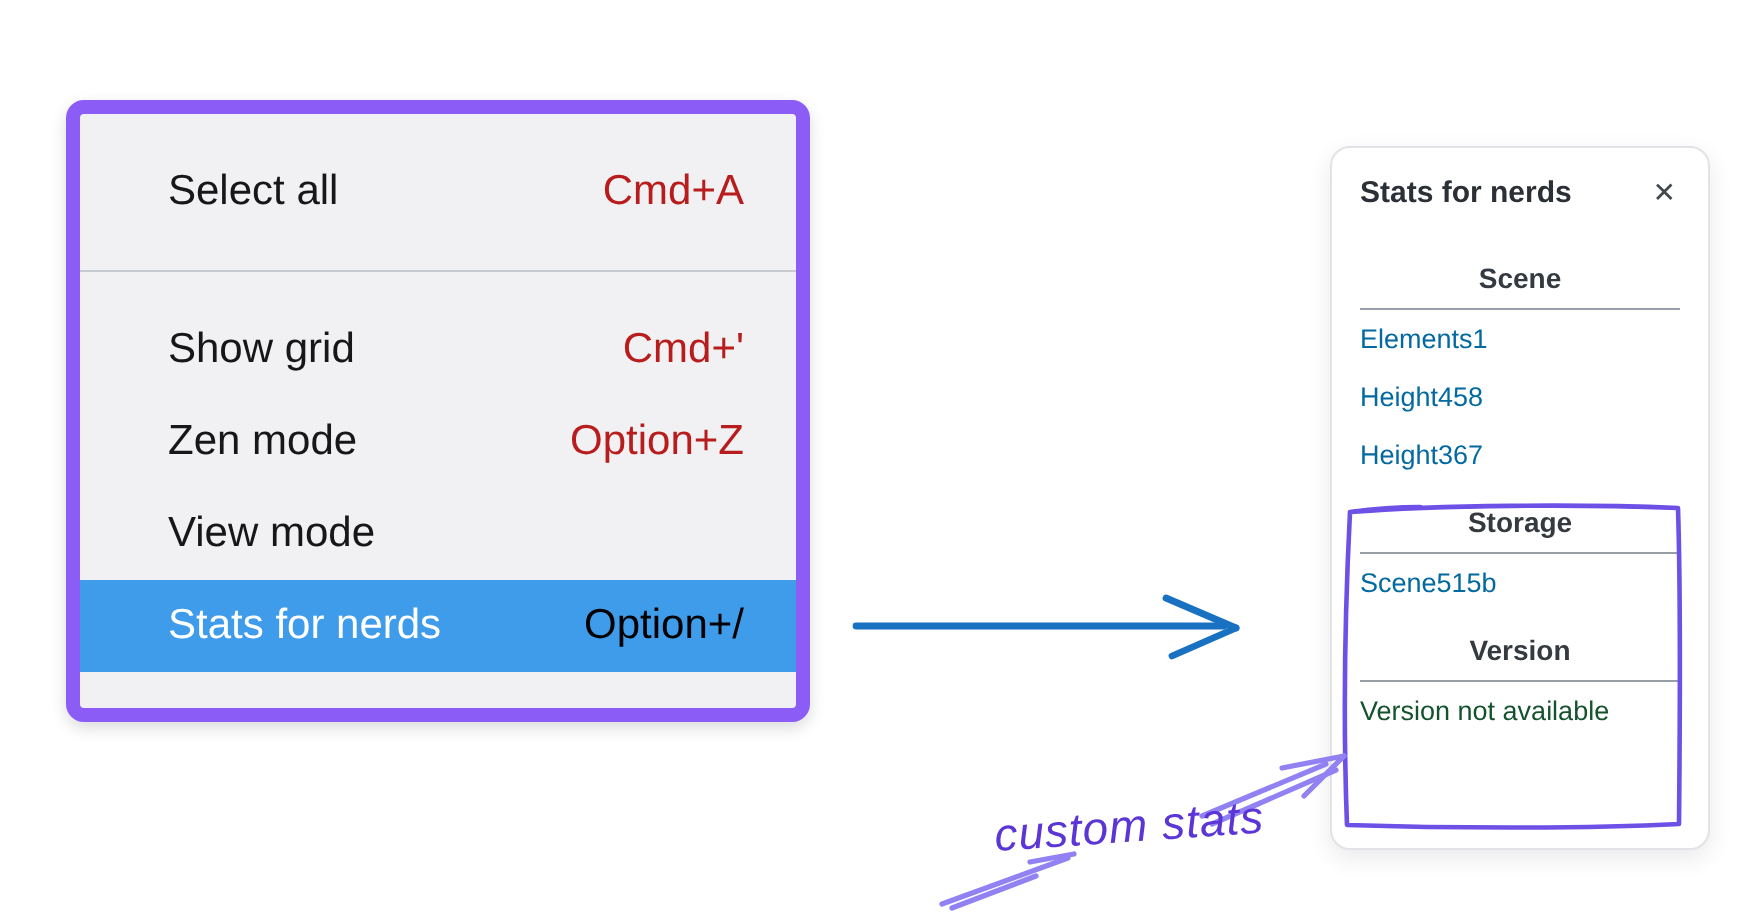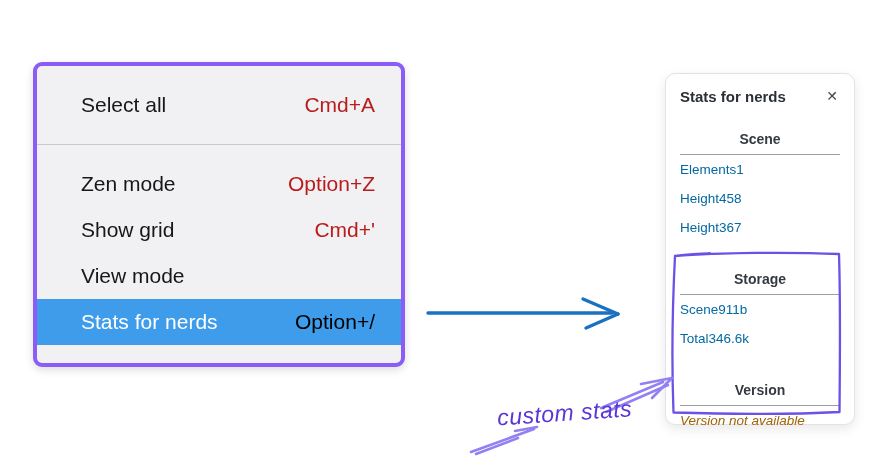--- a/index.html
+++ b/index.html
@@ -4,23 +4,23 @@
 <style>
   html,body { margin:0; padding:0; background:#ffffff; }
   .stage {
     position:relative; width:873px; height:461px; overflow:hidden;
     background:#ffffff; font-family:"Liberation Sans", sans-serif;
   }
 
   
   .menu {
     position:absolute; left:33px; top:50px; width:372px;
-    background:#f1f1f3; border:4px solid #8b5cf6; border-radius:9px;
+    background:#f1f1f3; border:7px solid #8b5cf6; border-radius:9px;
     box-shadow:0 3px 8px rgba(0,0,0,0.14);
-    font-size:21px; color:#17171a; box-sizing:border-box;margin-top:12px;
+    font-size:21px; color:#17171a; box-sizing:border-box;
   }
   .menu-section { padding:16px 0; }
   .menu-section.last { padding-bottom:18px; }
   .menu-divider { height:1px; background:#c7cbd0; }
   .menu-item {
     height:46px; display:flex; align-items:center; justify-content:space-between;
     padding:0 26px 0 44px; cursor:default;
   }
   .mi-key { color:#b91c1c; }
   .menu-item.highlighted { background:var(--highlight,#3f9ceb); color:#ffffff; }
@@ -30,25 +30,25 @@
   .panel {
     position:absolute; left:665px; top:73px; width:190px; height:352px;
     background:#ffffff; border:1px solid #e2e3e6; border-radius:10px;
     box-shadow:0 4px 12px rgba(0,0,0,0.09);
     box-sizing:border-box; padding:12px 14px;
     font-size:13.5px; color:#343a40;
   }
   .panel-header { display:flex; align-items:center; justify-content:space-between; height:20px; }
   .panel-title { font-weight:bold; font-size:15px; color:#2b3036; }
   .panel-close { font-size:14px; color:#43484e; cursor:pointer; line-height:1; padding:2px; }
-  .p-head { text-align:center; font-weight:bold; font-size:14px; margin-top:28px; line-height:19px; }
+  .p-head { text-align:center; font-weight:bold; font-size:14px; margin-top:10px; line-height:19px; }
   .p-section.first .p-head { margin-top:24px; }
   .p-hr { border:none; border-top:1px solid #999fa6; margin:5px 0 0 0; }
   .p-row { display:flex; line-height:29px; color:#0369a1; }
-  .p-note { line-height:29px; color:#a16207;font-style:italic; }
+  .p-note { line-height:29px; color:#14532d; }
 
   
   .overlay { position:absolute; left:0; top:0; width:873px; height:461px; pointer-events:none; }
   .overlay path { fill:none; stroke-linecap:round; stroke-linejoin:round; }
   .blue-stroke   { stroke:var(--arrow,#1971c2); stroke-width:3.4px; }
   .purple-rect-stroke  { stroke:var(--purple_rect,#6d50e6); stroke-width:2.3px; }
   .purple-light-stroke { stroke:var(--purple_light,#9181f2); stroke-width:2.6px; }
   .custom-stats {
     position:absolute; left:497px; top:399px; width:160px;
     color:var(--purple,#5b35d5); font-size:23px; font-style:italic;
@@ -63,26 +63,26 @@
   <div class="menu">
     <div class="menu-section">
       <div class="menu-item">
         <span class="mi-label">Select all</span>
         <span class="mi-key">Cmd+A</span>
       </div>
     </div>
     <div class="menu-divider"></div>
     <div class="menu-section last">
       <div class="menu-item">
+        <span class="mi-label">Show grid</span>
+        <span class="mi-key">Cmd+'</span>
+      </div>
+      <div class="menu-item">
         <span class="mi-label">Zen mode</span>
         <span class="mi-key">Option+Z</span>
-      </div>
-      <div class="menu-item">
-        <span class="mi-label">Show grid</span>
-        <span class="mi-key">Cmd+'</span>
       </div>
       <div class="menu-item">
         <span class="mi-label">View mode</span>
       </div>
       <div class="menu-item highlighted">
         <span class="mi-label">Stats for nerds</span>
         <span class="mi-key">Option+/</span>
       </div>
     </div>
   </div>
@@ -108,25 +108,21 @@
         <span>Height</span>
         <span>367</span>
       </div>
     </div>
 
     <div class="p-section">
       <div class="p-head">Storage</div>
       <hr class="p-hr">
       <div class="p-row">
         <span>Scene</span>
-        <span>911b</span>
-      </div>
-      <div class="p-row">
-        <span>Total</span>
-        <span>346.6k</span>
+        <span>515b</span>
       </div>
     </div>
 
     <div class="p-section">
       <div class="p-head">Version</div>
       <hr class="p-hr">
       <div class="p-note">Version not available</div>
     </div>
   </div>
 

